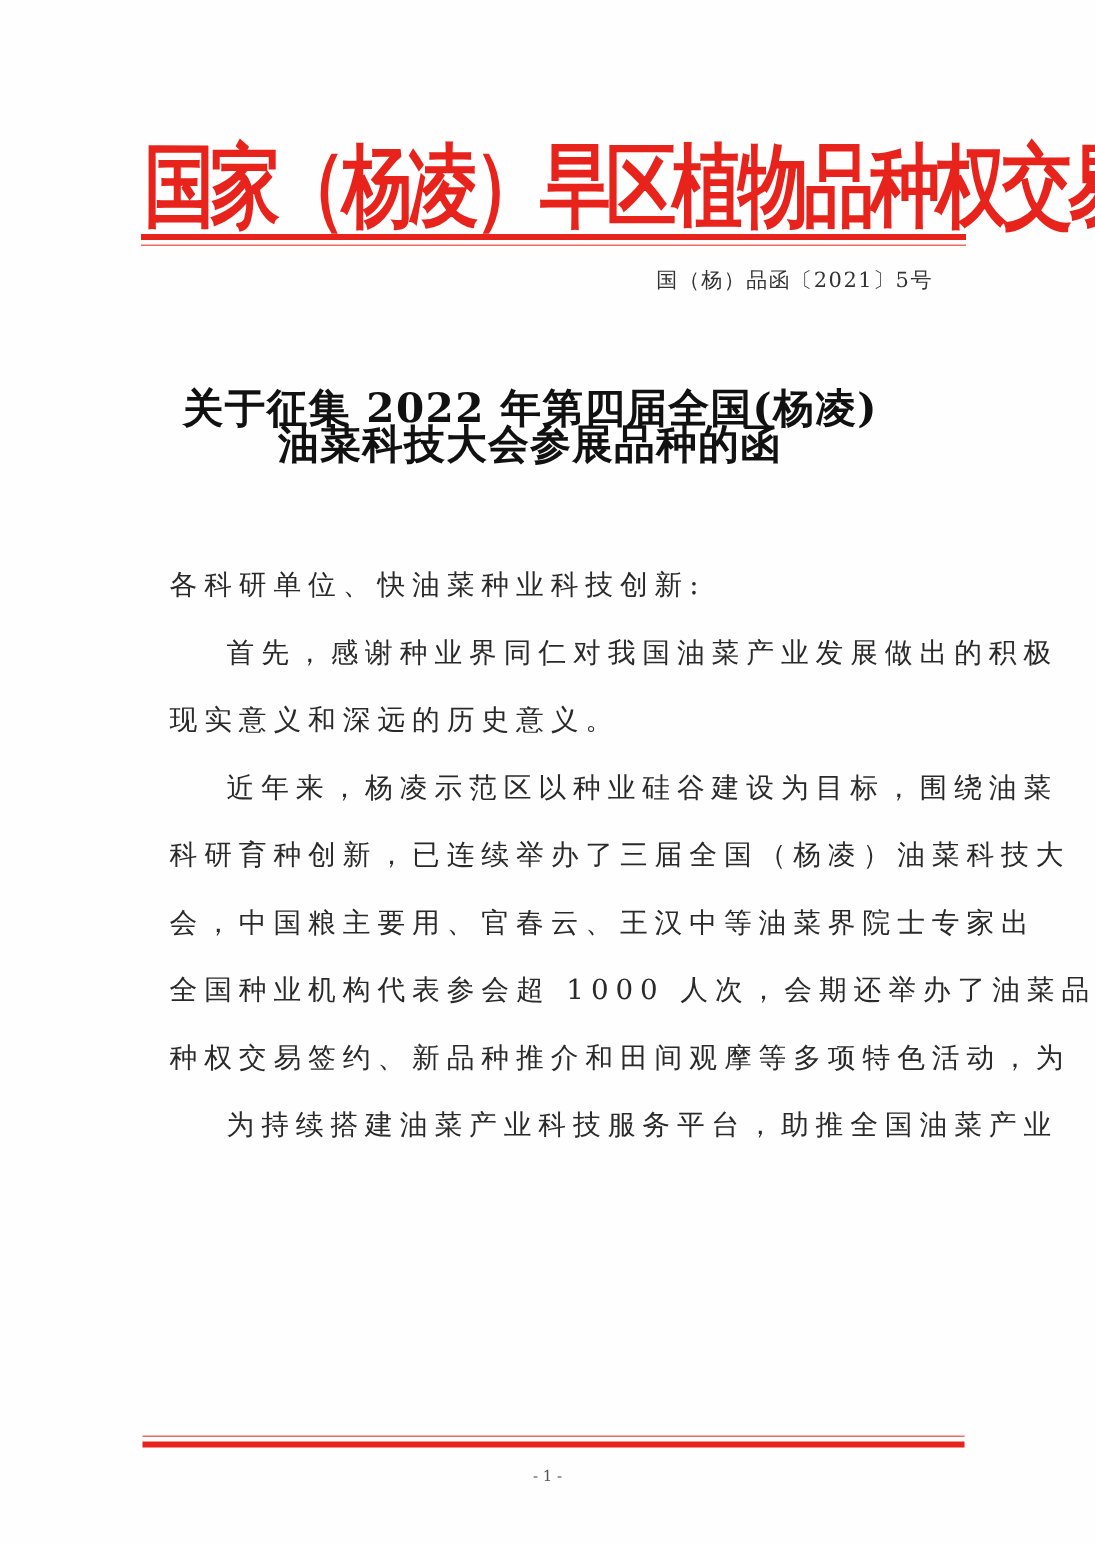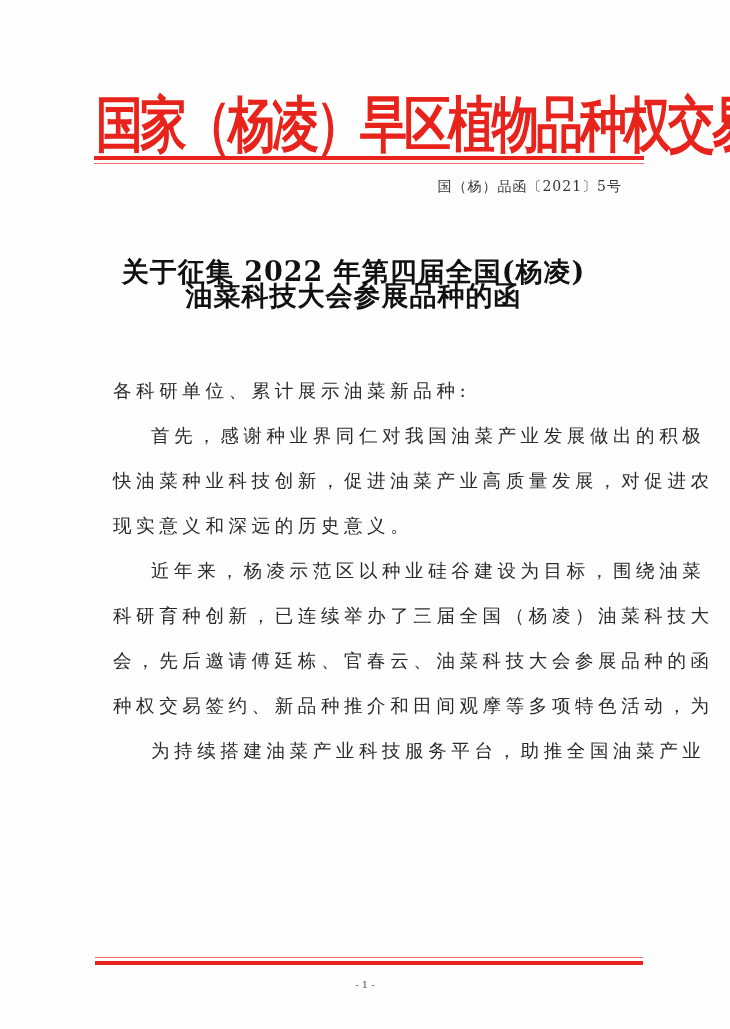--- a/index.html
+++ b/index.html
@@ -46,30 +46,30 @@
   <div class="masthead">国家（杨凌）旱区植物品种权交易中心</div>
   <div class="rule-top-thick"></div>
   <div class="rule-top-thin"></div>
 
   <div class="doc-number">国（杨）品函〔2021〕5号</div>
 
   <div class="title title-1">关于征集 2022 年第四届全国(杨凌)</div>
   <div class="title title-2">油菜科技大会参展品种的函</div>
 
   <div class="body-text" style="top:368px;">
-    <div class="line">各科研单位、累计展示油菜新品种:</div>
+    <div class="line">各科研单位、快油菜种业科技创新:</div>
 
     <div class="line indent">首先，感谢种业界同仁对我国油菜产业发展做出的积极</div>
 
-    <div class="line">快油菜种业科技创新，促进油菜产业高质量发展，对促进农</div>
     <div class="line">现实意义和深远的历史意义。</div>
 
     <div class="line indent">近年来，杨凌示范区以种业硅谷建设为目标，围绕油菜</div>
     <div class="line">科研育种创新，已连续举办了三届全国（杨凌）油菜科技大</div>
-    <div class="line">会，先后邀请傅廷栋、官春云、油菜科技大会参展品种的函</div>
+    <div class="line">会，中国粮主要用、官春云、王汉中等油菜界院士专家出</div>
+    <div class="line">全国种业机构代表参会超 1000 人次，会期还举办了油菜品</div>
     <div class="line">种权交易签约、新品种推介和田间观摩等多项特色活动，为</div>
 
     <div class="line indent">为持续搭建油菜产业科技服务平台，助推全国油菜产业</div>
   </div>
 
   <div class="rule-bot-thin"></div>
   <div class="rule-bot-thick"></div>
 
   <div class="page-number">- 1 -</div>
 </div>

